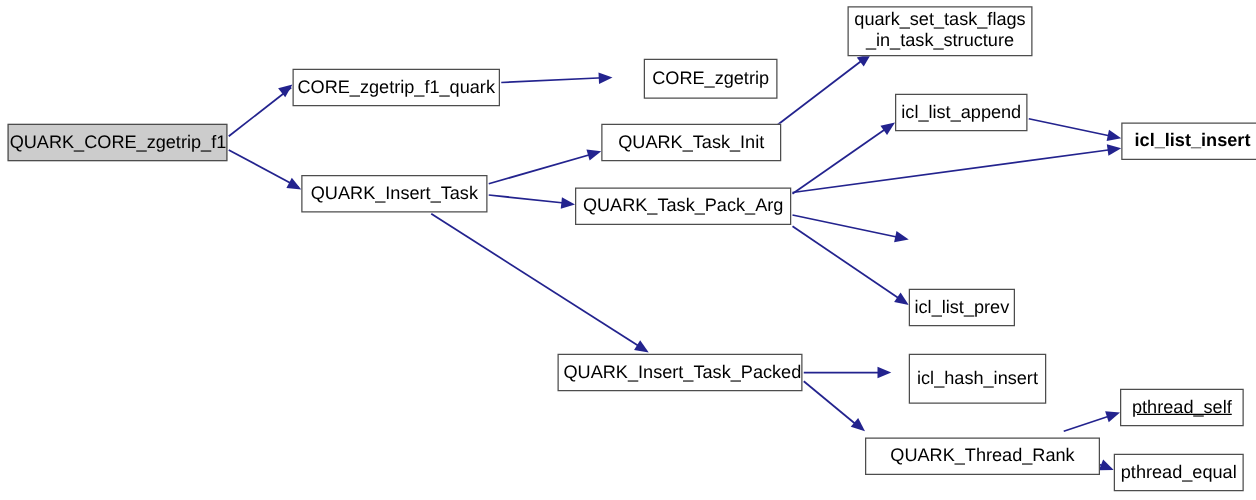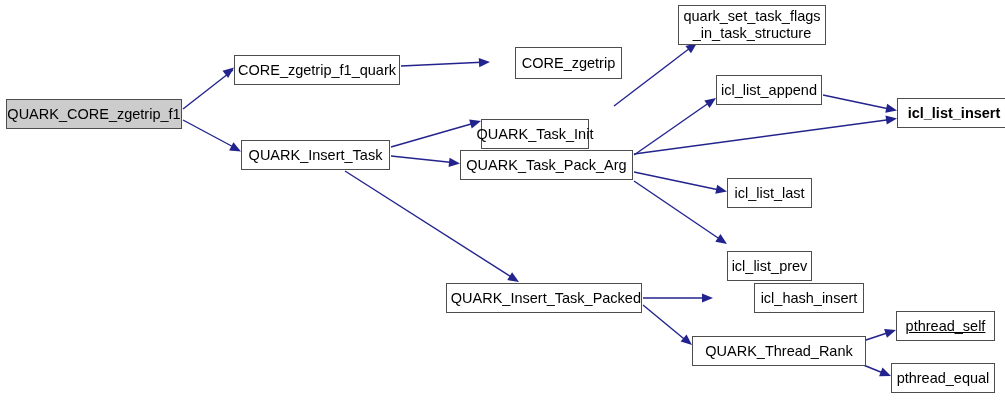--- a/index.html
+++ b/index.html
@@ -35,20 +35,21 @@
     color: #000000;
     font-size: 14.5px;
     line-height: 17px;
     letter-spacing: 0px;
     white-space: pre;
     z-index: 2;
   }
   .node.root {
     background: #cccccc;
     border: 1px solid #4d4d4d;
+    justify-content: flex-end;
   }
   .node-label {
     display: block;
     white-space: pre-line;
   }
 </style>
 </head>
 <body>
 
 <div id="graph-canvas">
@@ -82,27 +83,26 @@
       <path d="M 643,305 L 689,343" stroke="#23238e" stroke-width="1.4" fill="none"></path>
       <polygon points="0,0 -11,-4.6 -11,4.6" fill="#23238e" transform="translate(692,345) rotate(40)"></polygon>
       <path d="M 851,345 L 893,331" stroke="#23238e" stroke-width="1.4" fill="none"></path>
       <polygon points="0,0 -11,-4.6 -11,4.6" fill="#23238e" transform="translate(896,330) rotate(-18)"></polygon>
       <path d="M 851,360 L 888,375" stroke="#23238e" stroke-width="1.4" fill="none"></path>
       <polygon points="0,0 -11,-4.6 -11,4.6" fill="#23238e" transform="translate(891,376) rotate(22)"></polygon>
     </svg>
 <div class="node root" style="left: 6px; top: 99px; width: 176px; height: 30px;"><span class="node-label">QUARK_CORE_zgetrip_f1</span></div>
     <div class="node" style="left: 234px; top: 55px; width: 166px; height: 30px;"><span class="node-label">CORE_zgetrip_f1_quark</span></div>
     <div class="node" style="left: 490px; top: 47px; width: 107px; height: 32px; margin-left: 25px;"><span class="node-label">CORE_zgetrip</span></div>
-    <div class="node" style="left: 481px; top: 99px; width: 108px; height: 30px; margin-top: 20px;"><span class="node-label">QUARK_Task_Init</span></div>
+    <div class="node" style="left: 481px; top: 99px; width: 144px; height: 30px;"><span class="node-label">QUARK_Task_Init</span></div>
     <div class="node" style="left: 241px; top: 140px; width: 149px; height: 30px;"><span class="node-label">QUARK_Insert_Task</span></div>
     <div class="node" style="left: 460px; top: 150px; width: 173px; height: 30px;"><span class="node-label">QUARK_Task_Pack_Arg</span></div>
     <div class="node" style="left: 678px; top: 5px; width: 148px; height: 40px;"><span class="node-label">quark_set_task_flags
 _in_task_structure</span></div>
     <div class="node" style="left: 716px; top: 75px; width: 106px; height: 30px;"><span class="node-label">icl_list_append</span></div>
     <div class="node" style="left: 897px; top: 98px; width: 114px; height: 30px; font-weight: bold;"><span class="node-label">icl_list_insert</span></div>
-    <div class="node" style="left: 727px; top: 178px; width: 85px; height: 30px;"><span class="node-label">icl_list_last</span></div>
-    <div class="node" style="left: 727px; top: 231px; width: 85px; height: 30px; margin-top: 20px;"><span class="node-label">icl_list_prev</span></div>
+    <div class="node" style="left: 727px; top: 231px; width: 85px; height: 30px;"><span class="node-label">icl_list_prev</span></div>
     <div class="node" style="left: 446px; top: 283px; width: 196px; height: 30px; justify-content: flex-end;"><span class="node-label">QUARK_Insert_Task_Packed</span></div>
-    <div class="node" style="left: 754px; top: 283px; width: 110px; height: 30px;"><span class="node-label">icl_hash_insert</span></div>
-    <div class="node" style="left: 692px; top: 336px; width: 174px; height: 30px; text-align: center;"><span class="node-label">QUARK_Thread_Rank</span></div>
+    <div class="node" style="left: 727px; top: 283px; width: 110px; height: 40px;"><span class="node-label">icl_hash_insert</span></div>
+    <div class="node" style="left: 692px; top: 350px; width: 188px; height: 30px; text-align: center;"><span class="node-label">QUARK_Thread_Rank</span></div>
     <div class="node" style="left: 896px; top: 311px; width: 99px; height: 30px; text-decoration: underline;"><span class="node-label">pthread_self</span></div>
     <div class="node" style="left: 891px; top: 363px; width: 104px; height: 30px;"><span class="node-label">pthread_equal</span></div>
   </div>
 
 </body></html>

